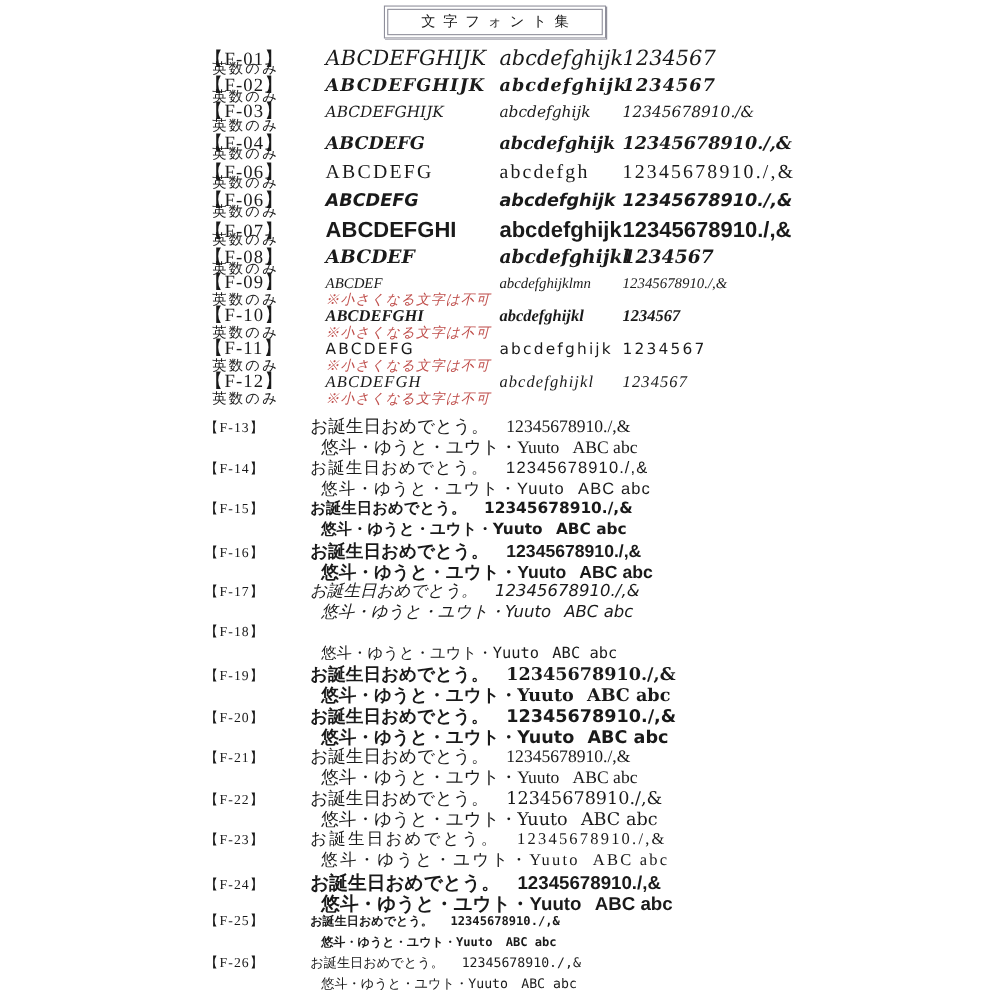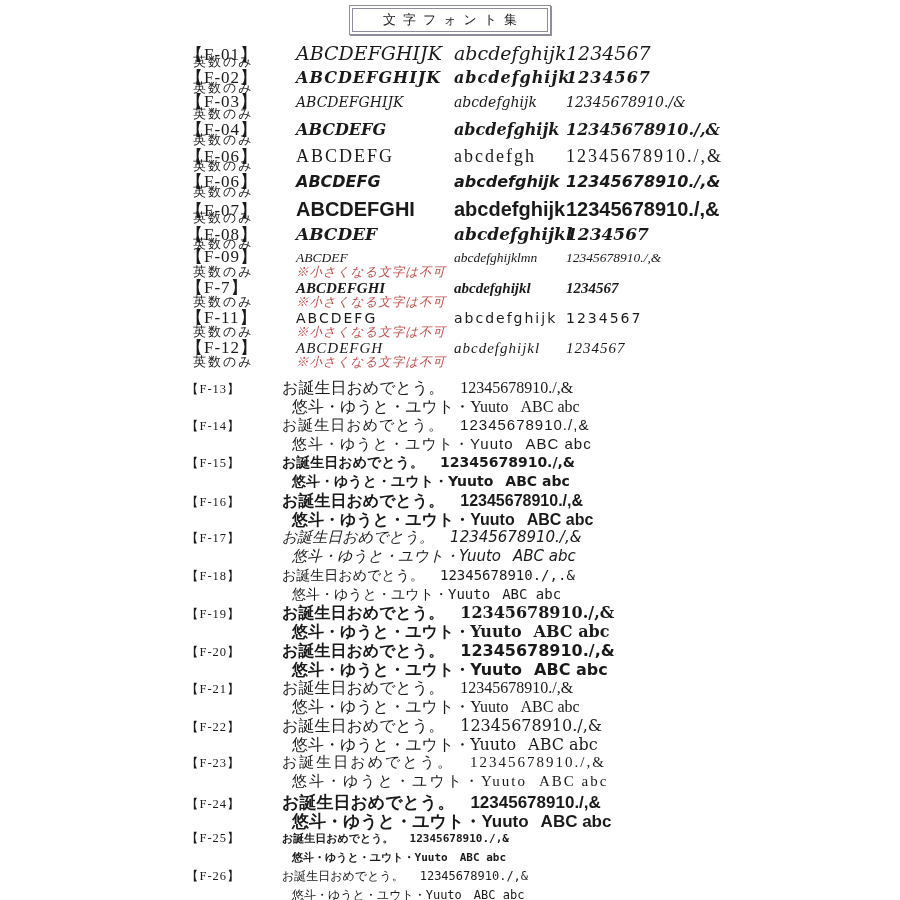--- a/index.html
+++ b/index.html
@@ -176,21 +176,21 @@
   <div class="arow f09 with-note">
     <span class="lbl">【F-09】</span>
     <span class="eisu">英数のみ</span>
     <span class="up samp">ABCDEF</span>
     <span class="lo samp">abcdefghijklmn</span>
     <span class="dg samp">12345678910./,&amp;</span>
     <span class="note">※小さくなる文字は不可</span>
   </div>
 
   <div class="arow f10 with-note">
-    <span class="lbl">【F-7】</span>
+    <span class="lbl">【F-10】</span>
     <span class="eisu">英数のみ</span>
     <span class="up samp">ABCDEFGHI</span>
     <span class="lo samp">abcdefghijkl</span>
     <span class="dg samp">1234567</span>
     <span class="note">※小さくなる文字は不可</span>
   </div>
 
   <div class="arow f11 with-note">
     <span class="lbl">【F-11】</span>
     <span class="eisu">英数のみ</span>
@@ -236,21 +236,20 @@
   </div>
 
   <div class="jrow f17">
     <span class="lbl">【F-17】</span>
     <span class="l1"><span class="samp">お誕生日おめでとう。</span><span class="samp dg">12345678910./,&amp;</span></span>
     <span class="l2"><span class="samp">悠斗・ゆうと・ユウト・Yuuto</span><span class="samp latin">ABC abc</span></span>
   </div>
 
   <div class="jrow f18">
     <span class="lbl">【F-18】</span>
-    <span class="l1"><span class="samp">お誕生日おめでとう。</span><span class="samp dg">12345678910./,.&amp;</span></span>
     <span class="l2"><span class="samp">悠斗・ゆうと・ユウト・Yuuto</span><span class="samp latin">ABC abc</span></span>
   </div>
 
   <div class="jrow f19">
     <span class="lbl">【F-19】</span>
     <span class="l1"><span class="samp">お誕生日おめでとう。</span><span class="samp dg">12345678910./,&amp;</span></span>
     <span class="l2"><span class="samp">悠斗・ゆうと・ユウト・Yuuto</span><span class="samp latin">ABC abc</span></span>
   </div>
 
   <div class="jrow f20">

